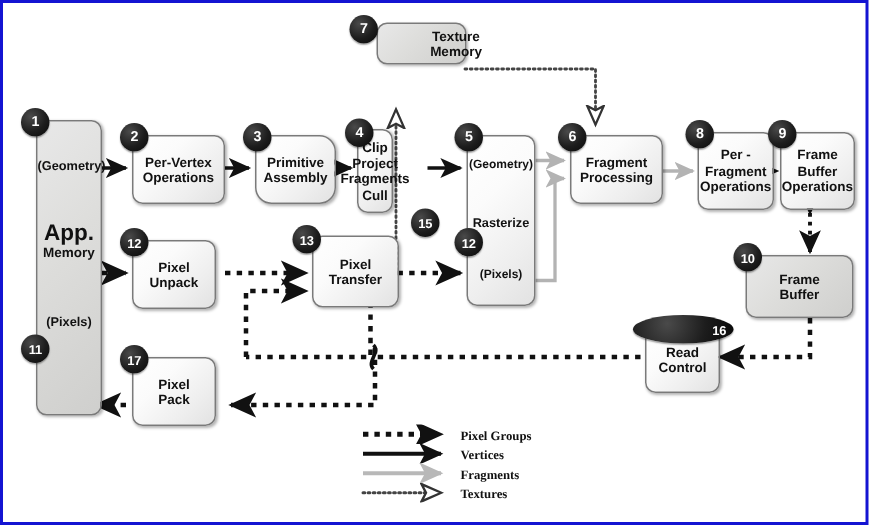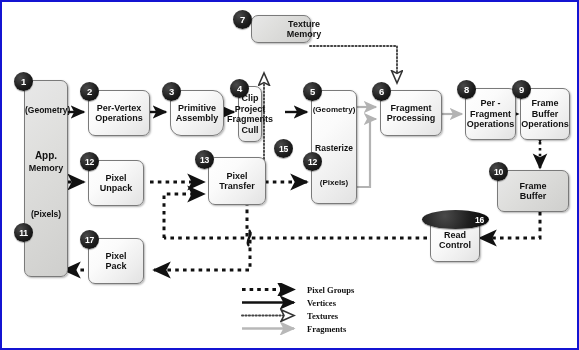--- a/index.html
+++ b/index.html
@@ -156,21 +156,21 @@
         <line x1="82" y1="268" x2="62" y2="268"></line>
 
         <path d="M538,210 L538,236 L478,236"></path>
       </g>
 
       <path d="M247,228 C252,233 242,239 247,244" stroke="#111" stroke-width="2.4" fill="none"></path>
     </svg>
 
     <div class="box gray tall" style="left:22px;top:78px;width:44px;height:197px;">
       <span class="t" style="top:24px;">(Geometry)</span>
-      <span class="t" style="top:70px;font-size:10px;">App.</span>
+      <span class="t" style="top:70px;font-size:15px;">App.</span>
       <span class="t" style="top:82px;font-size:9px;">Memory</span>
       <span class="t" style="top:128px;">(Pixels)</span>
     </div>
 
     <div class="box" style="left:86px;top:88px;width:62px;height:46px;">
       <div>
         <span>Per-Vertex</span><br>
         <span>Operations</span>
       </div>
     </div>
@@ -302,40 +302,40 @@
             <line x1="2" y1="6.5" x2="54" y2="6.5" stroke="#111" stroke-width="2.6" marker-end="url(#lgB)"></line>
           </svg>
         </div>
         <div class="leg-label">Vertices</div>
       </div>
 
       <div class="leg-row">
         <div class="leg-key">
           <svg width="62" height="13">
             <defs>
+              <marker id="lgG" markerWidth="7" markerHeight="7" refX="5.6" refY="3" orient="auto">
+                <path d="M0,0.2 L6.2,3 L0,5.8 L1.5,3 Z" fill="#b8b8b8"></path>
+              </marker>
+            </defs>
+            <line x1="2" y1="6.5" x2="54" y2="6.5" stroke="#b8b8b8" stroke-width="2.6" marker-end="url(#lgG)"></line>
+          </svg>
+        </div>
+        <div class="leg-label">Fragments</div>
+      </div>
+
+      <div class="leg-row">
+        <div class="leg-key">
+          <svg width="62" height="13">
+            <defs>
               <marker id="lgH" markerWidth="8" markerHeight="8" refX="6.4" refY="3.4" orient="auto">
                 <path d="M0.4,0.5 L7,3.4 L0.4,6.3 L1.9,3.4 Z" fill="#fff" stroke="#333" stroke-width="0.8"></path>
               </marker>
             </defs>
             <line x1="2" y1="6.5" x2="53" y2="6.5" stroke="#444" stroke-width="2" stroke-dasharray="1.2,2.2" stroke-linecap="round" marker-end="url(#lgH)"></line>
           </svg>
         </div>
         <div class="leg-label">Textures</div>
       </div>
 
-      <div class="leg-row">
-        <div class="leg-key">
-          <svg width="62" height="13">
-            <defs>
-              <marker id="lgG" markerWidth="7" markerHeight="7" refX="5.6" refY="3" orient="auto">
-                <path d="M0,0.2 L6.2,3 L0,5.8 L1.5,3 Z" fill="#b8b8b8"></path>
-              </marker>
-            </defs>
-            <line x1="2" y1="6.5" x2="54" y2="6.5" stroke="#b8b8b8" stroke-width="2.6" marker-end="url(#lgG)"></line>
-          </svg>
-        </div>
-        <div class="leg-label">Fragments</div>
-      </div>
-
     </div>
 
   </div>
 </div>
 
 </body></html>

